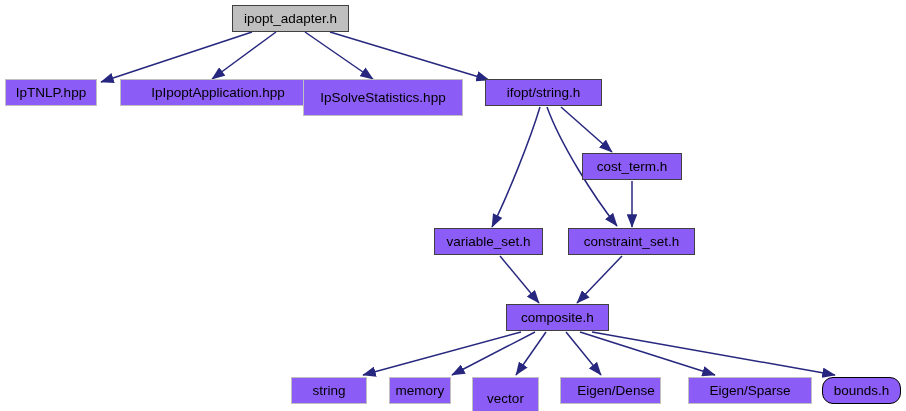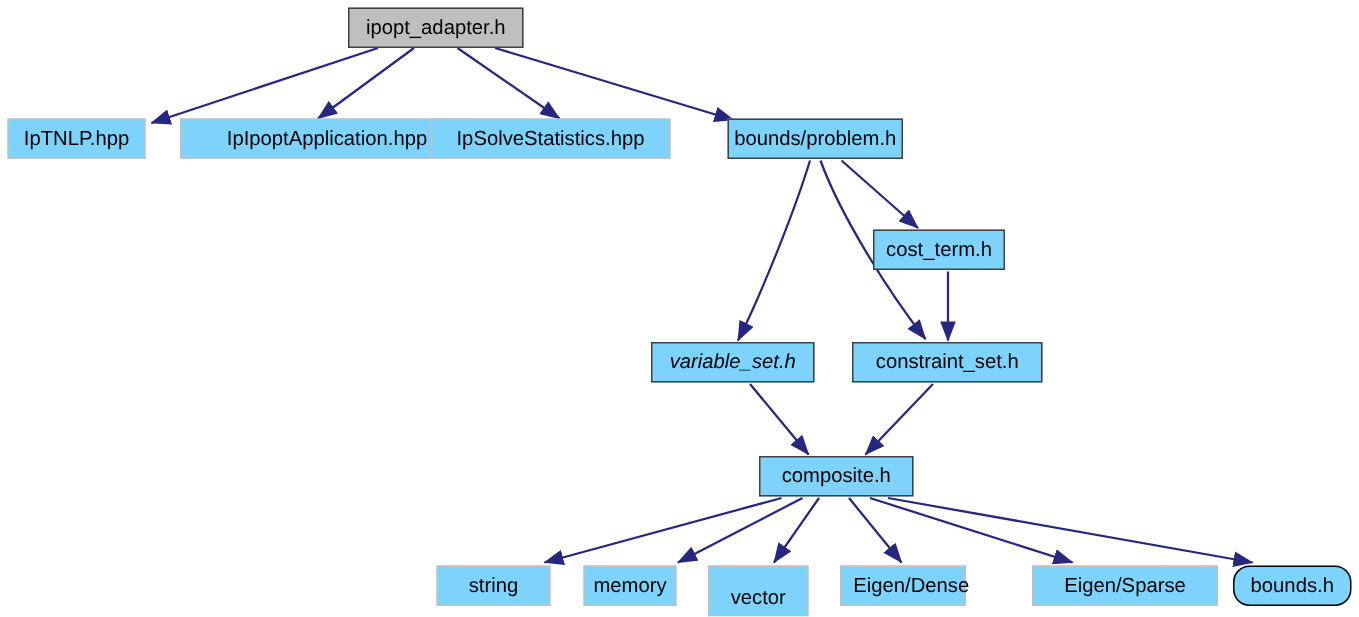--- a/index.html
+++ b/index.html
@@ -26,21 +26,21 @@
   .node {
     position: absolute;
     box-sizing: border-box;
     display: flex;
     align-items: center;
     justify-content: center;
     font-size: 13.5px;
     line-height: 1;
     color: #000000;
     white-space: nowrap;
-    background: #7dd3fc;
+    background: #8b5cf6;
     border: 1px solid #c0c0c0;
     z-index: 3;
   }
   .node.dark {
     border: 1px solid #404040;
   }
   .node.black {
     border: 1.4px solid #000000;
   }
   .node.root {
@@ -88,48 +88,48 @@
   <div id="node-layer">
       <div class="node root" style="left: 232px; top: 5px; width: 117px; height: 27px;">
         <span class="node-label">ipopt_adapter.h</span>
       </div>
       <div class="node" style="left: 5px; top: 79px; width: 92px; height: 27px;">
         <span class="node-label">IpTNLP.hpp</span>
       </div>
       <div class="node" style="left: 120px; top: 79px; width: 196px; height: 27px;">
         <span class="node-label">IpIpoptApplication.hpp</span>
       </div>
-      <div class="node" style="left: 287px; top: 79px; width: 160px; height: 27px;">
+      <div class="node" style="left: 303px; top: 79px; width: 160px; height: 37px;">
         <span class="node-label">IpSolveStatistics.hpp</span>
       </div>
       <div class="node dark" style="left: 485px; top: 79px; width: 117px; height: 27px;">
-        <span class="node-label">bounds/problem.h</span>
+        <span class="node-label">ifopt/string.h</span>
       </div>
-      <div class="node dark" style="left: 582px; top: 153px; width: 88px; height: 27px;">
+      <div class="node dark" style="left: 582px; top: 153px; width: 100px; height: 27px;">
         <span class="node-label">cost_term.h</span>
       </div>
-      <div class="node dark" style="left: 434px; top: 228px; width: 109px; height: 27px; font-style: italic;">
+      <div class="node dark" style="left: 434px; top: 228px; width: 109px; height: 27px;">
         <span class="node-label">variable_set.h</span>
       </div>
       <div class="node dark" style="left: 568px; top: 228px; width: 127px; height: 27px; text-align: center;">
         <span class="node-label">constraint_set.h</span>
       </div>
       <div class="node dark" style="left: 506px; top: 304px; width: 103px; height: 27px; align-items: center;">
         <span class="node-label">composite.h</span>
       </div>
       <div class="node" style="left: 291px; top: 377px; width: 76px; height: 27px;">
         <span class="node-label">string</span>
       </div>
       <div class="node" style="left: 389px; top: 377px; width: 62px; height: 27px;">
         <span class="node-label">memory</span>
       </div>
       <div class="node" style="left: 472px; top: 377px; width: 67px; height: 44px;">
         <span class="node-label">vector</span>
       </div>
-      <div class="node" style="left: 560px; top: 377px; width: 84px; height: 27px; padding-left: 11px;">
+      <div class="node" style="left: 560px; top: 377px; width: 101px; height: 27px; padding-left: 11px;">
         <span class="node-label">Eigen/Dense</span>
       </div>
       <div class="node" style="left: 688px; top: 377px; width: 124px; height: 27px;">
         <span class="node-label">Eigen/Sparse</span>
       </div>
       <div class="node black" style="left: 822px; top: 377px; width: 79px; height: 27px; border-radius: 11px;">
         <span class="node-label">bounds.h</span>
       </div>
     </div>
 

